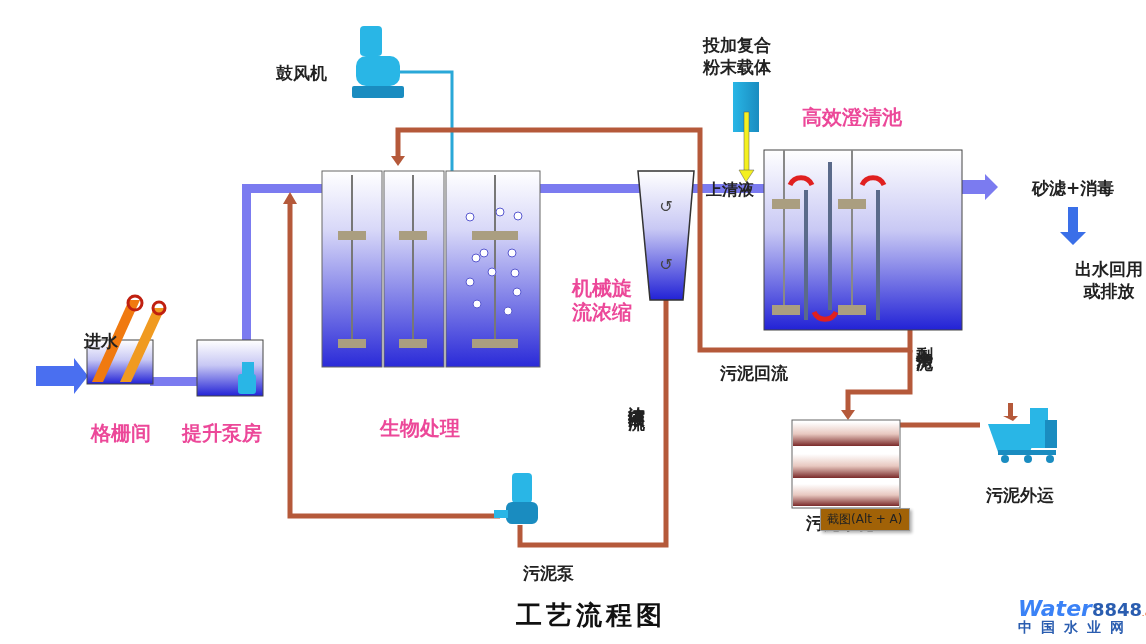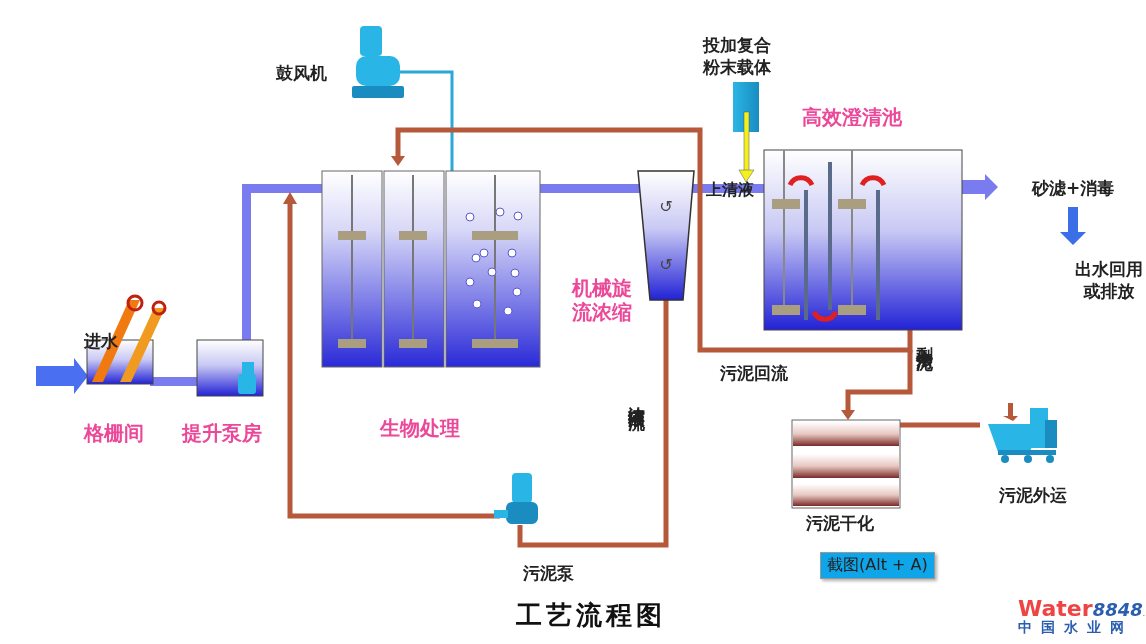--- a/index.html
+++ b/index.html
@@ -2,24 +2,24 @@
 <html><head>
 <meta charset="utf-8">
 <style>
   html, body { margin:0; padding:0; background:#ffffff; }
   body { width:1146px; height:644px; position:relative; overflow:hidden; font-family:"DejaVu Sans", sans-serif; }
   #diagram { position:absolute; left:0; top:0; }
   .lbl { position:absolute; font-size:17px; color:#222; white-space:nowrap;font-weight:bold; }
   .bold { font-weight:bold; font-size:20px; color:#ec4899; }
   .vert { writing-mode: vertical-rl; letter-spacing:2px; }
   .center { text-align:center; }
-  .tooltip { position:absolute; left:820px; top:508px; padding:2px 6px; background:#0ea5e9; border:1px solid #999; box-shadow:2px 2px 3px rgba(0,0,0,0.3); font-size:16px; color:#222;margin-top:44px; }
+  .tooltip { position:absolute; left:820px; top:508px; padding:2px 6px; background:#a16207; border:1px solid #999; box-shadow:2px 2px 3px rgba(0,0,0,0.3); font-size:12px; color:#222; }
   .logo { position:absolute; left:1018px; top:596px; font-family:"DejaVu Sans", sans-serif; }
-  .logo .w { font-size:22px; font-weight:bold; color:#ef4444; }
-  .logo .n { font-size:18px; font-weight:bold; color:#2a5db0; font-style:italic; }
+  .logo .w { font-size:22px; font-weight:bold; color:#3b82f6; font-style:italic; }
+  .logo .n { font-size:18px; font-weight:bold; color:#2a5db0; }
   .logo .c { font-size:9px; color:#e85a20; font-style:italic; }
   .logo .cn { font-size:14px; color:#2a5db0; font-weight:bold; letter-spacing:9px; margin-top:-2px; }
   .title { position:absolute; left:516px; top:598px; font-size:26px; font-weight:bold; letter-spacing:4px; color:#111; font-family:Liberation Serif, serif; }
 </style>
 </head>
 <body>
 
 <svg id="diagram" width="1146" height="644" viewBox="0 0 1146 644">
   <defs>
     <linearGradient id="tankGrad" x1="0" y1="0" x2="0" y2="1">
@@ -176,21 +176,21 @@
     <rect x="1030" y="408" width="18" height="40" fill="#29b6e6"></rect>
     <rect x="1045" y="420" width="12" height="28" fill="#1a8cc0"></rect>
     <rect x="998" y="450" width="58" height="5" fill="#1a8cc0"></rect>
     <circle cx="1005" cy="459" r="4" fill="#1a8cc0"></circle>
     <circle cx="1028" cy="459" r="4" fill="#1a8cc0"></circle>
     <circle cx="1050" cy="459" r="4" fill="#1a8cc0"></circle>
   </g>
 </svg>
 
 <div class="lbl" style="left:36px;top:330px;margin-left:48px;">进水</div>
-<div class="lbl bold" style="left:84px;top:420px;">格栅间</div>
+<div class="lbl bold" style="left:91px;top:420px;">格栅间</div>
 <div class="lbl bold" style="left:182px;top:420px;">提升泵房</div>
 <div class="lbl" style="left:276px;top:62px;">鼓风机</div>
 <div class="lbl bold" style="left:380px;top:415px;text-align:center;">生物处理</div>
 <div class="lbl bold center" style="left:572px;top:276px;line-height:24px;">
   <div>机械旋</div>
   <div>流浓缩</div>
 </div>
 <div class="lbl center" style="left:703px;top:34px;line-height:22px;">
   <div>投加复合</div>
   <div>粉末载体</div>
@@ -199,21 +199,21 @@
 <div class="lbl" style="left:706px;top:180px;font-size:16px;text-align:right;">上清液</div>
 <div class="lbl" style="left:1032px;top:177px;">砂滤+消毒</div>
 <div class="lbl center" style="left:1036px;top:258px;line-height:22px;margin-left:39px;">
   <div>出水回用</div>
   <div>或排放</div>
 </div>
 <div class="lbl" style="left:720px;top:362px;text-align:right;">污泥回流</div>
 <div class="lbl vert" style="left:914px;top:334px;">剩余污泥</div>
 <div class="lbl vert" style="left:626px;top:392px;">浓缩液回流</div>
 <div class="lbl" style="left:484px;top:562px;margin-left:39px;">污泥泵</div>
-<div class="lbl" style="left:986px;top:484px;margin-left:13px;">污泥外运</div>
+<div class="lbl" style="left:986px;top:484px;">污泥外运</div>
 <div class="lbl" style="left:806px;top:512px;">污泥干化</div>
 <div class="tooltip">截图(Alt + A)</div>
 
 <div class="title">工艺流程图</div>
 
 <div class="logo">
   <div><span class="w">Water</span><span class="n">8848</span><span class="c">.com</span></div>
   <div class="cn">中国水业网</div>
 </div>
 

